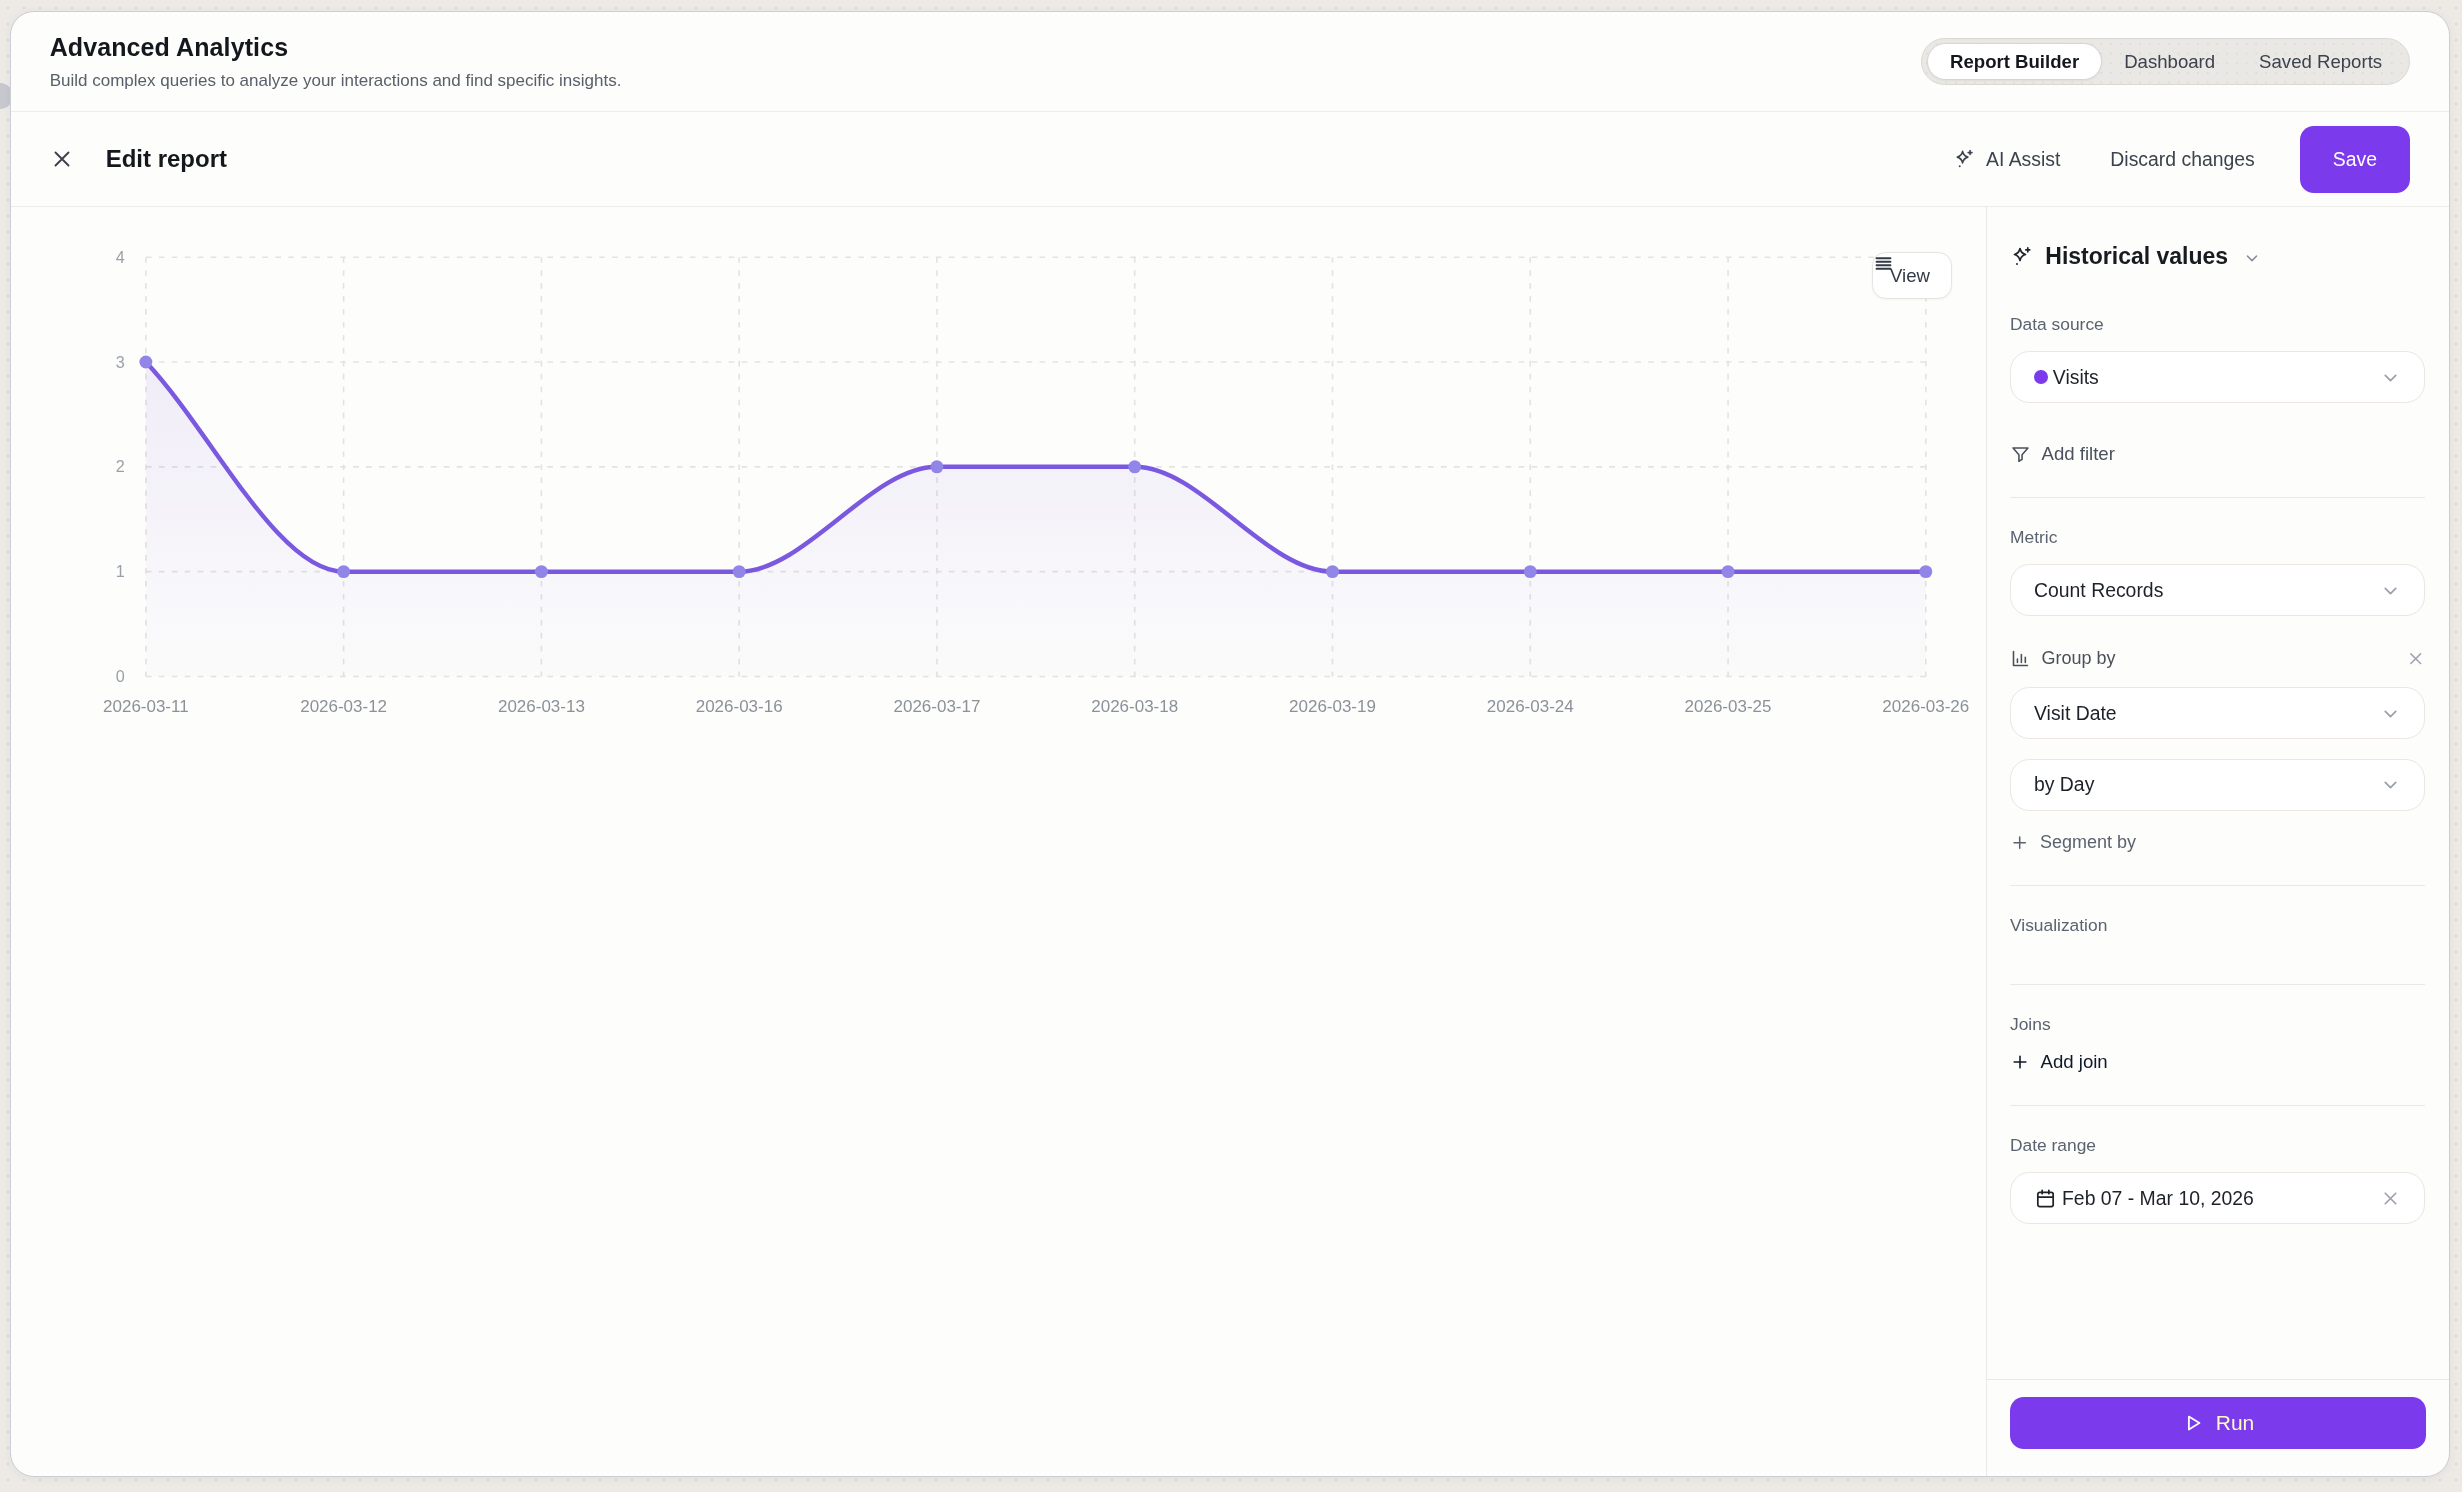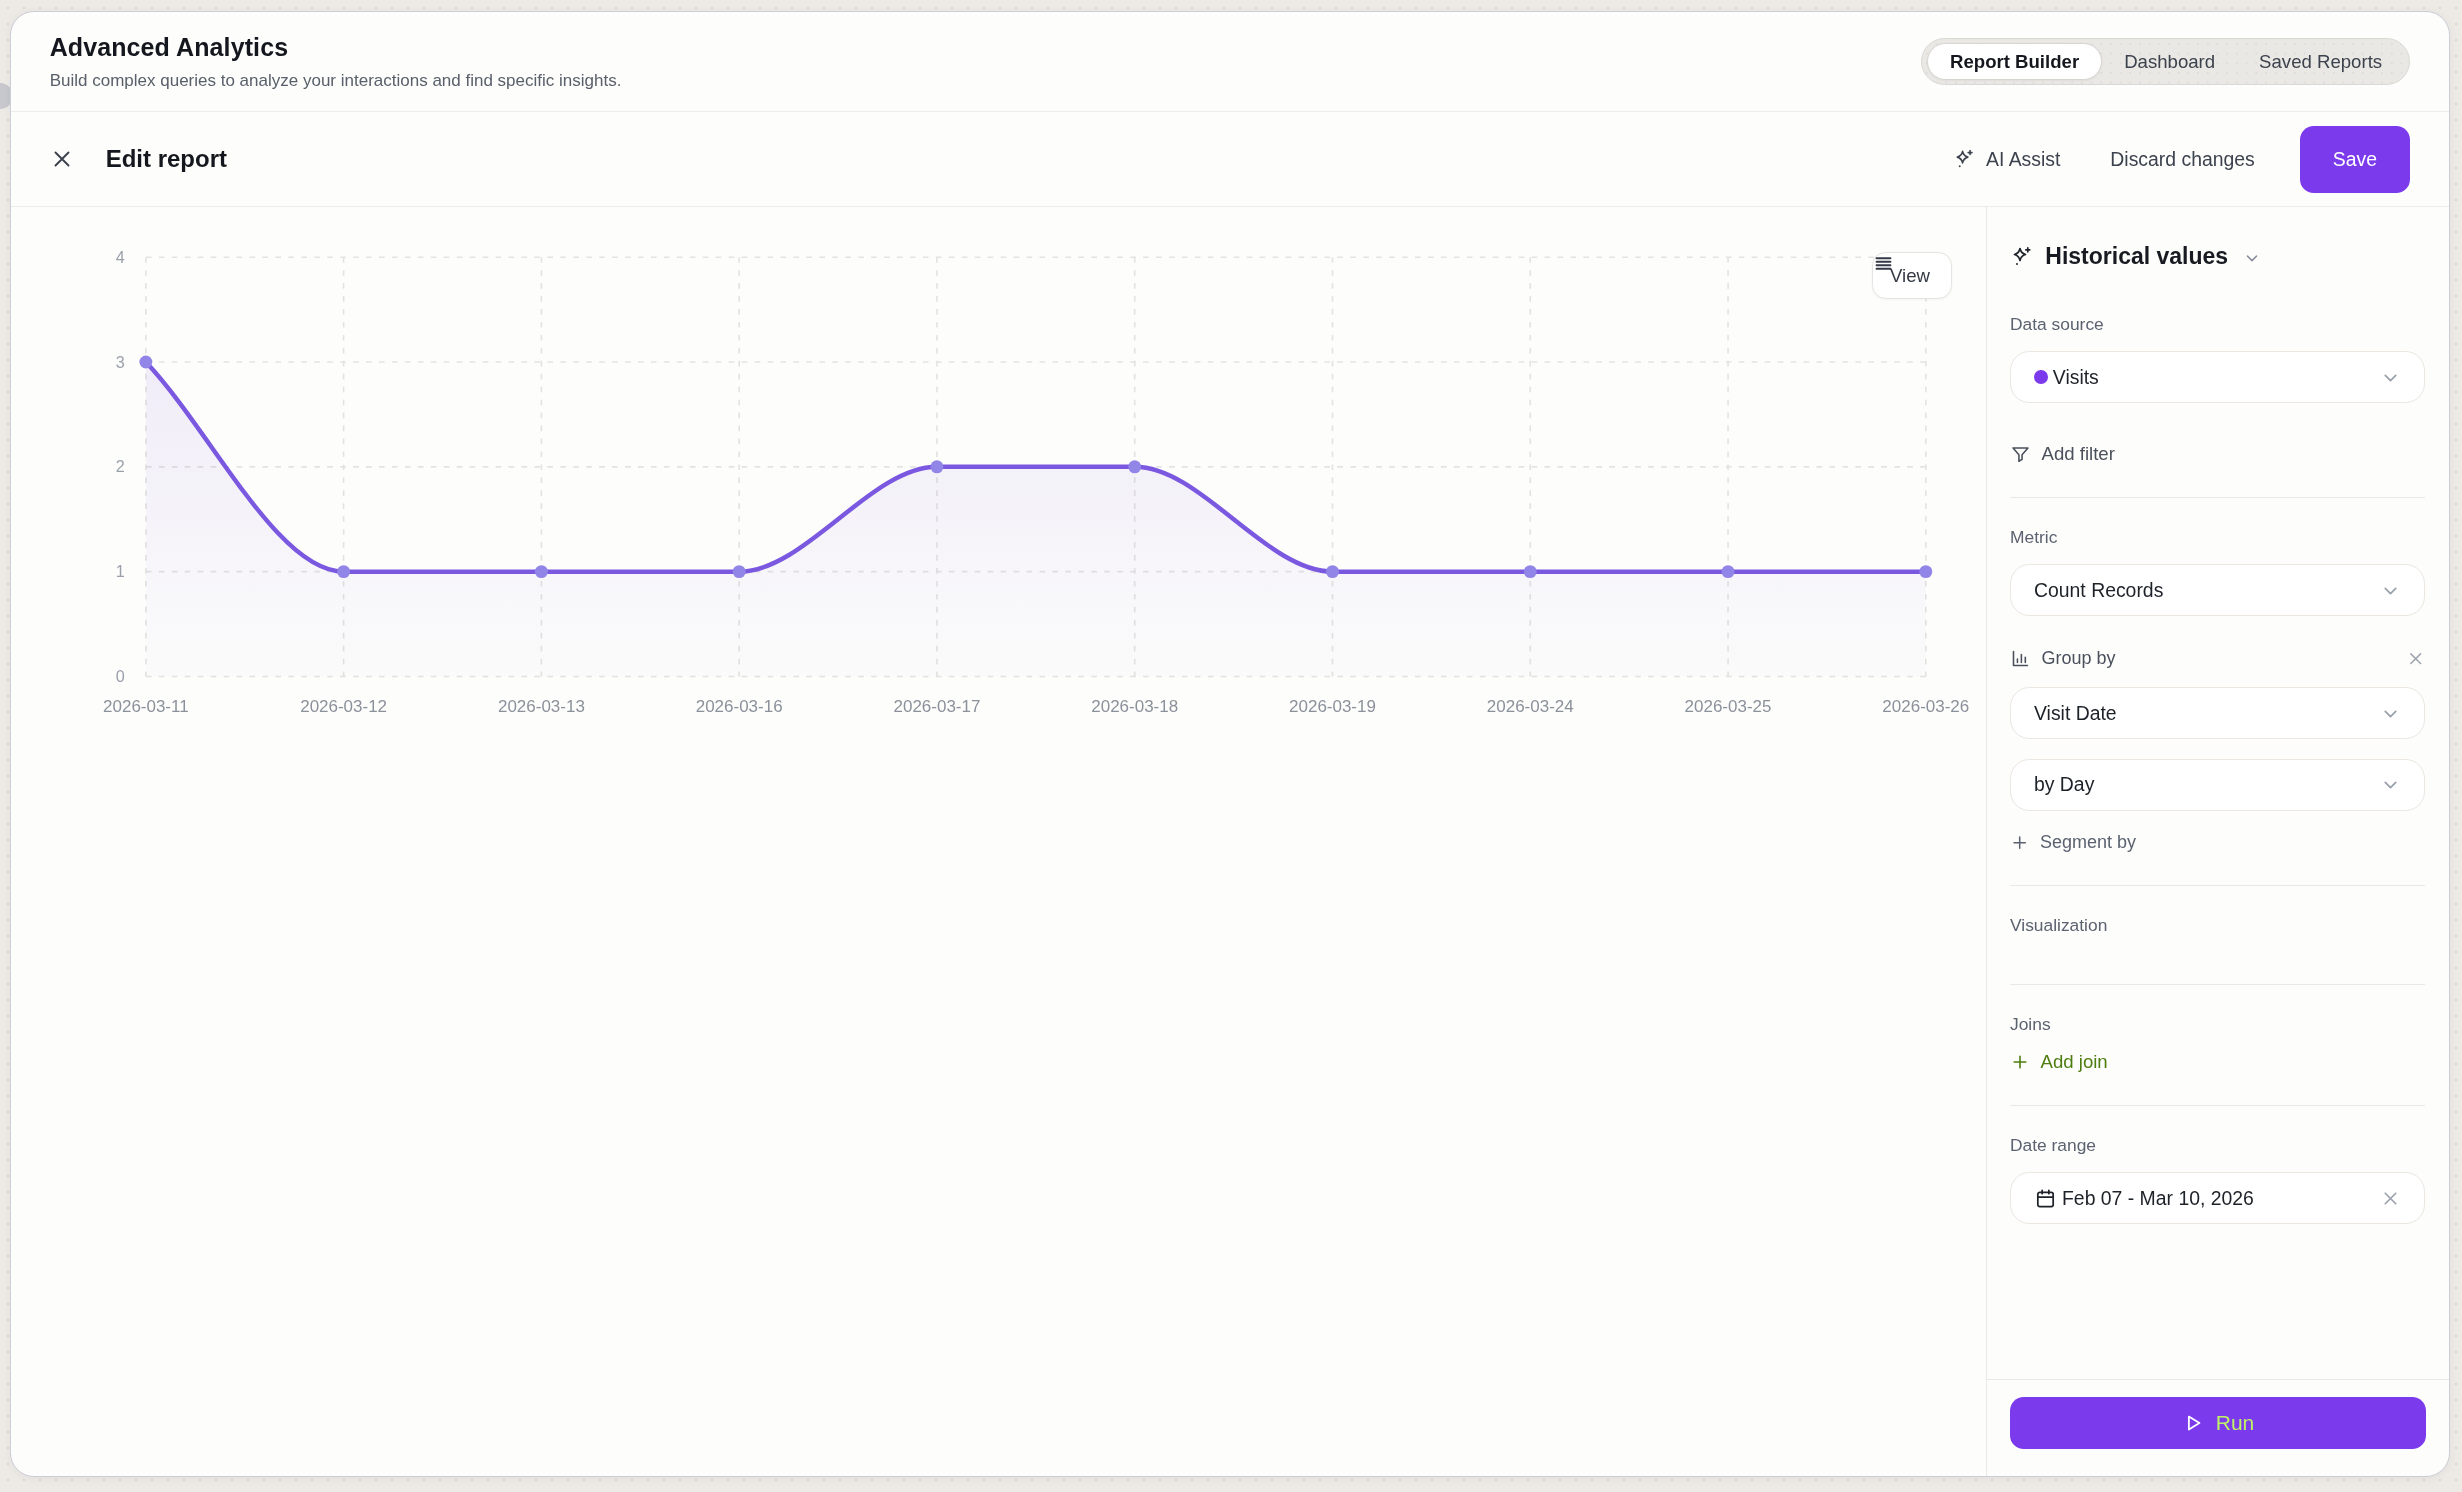--- a/index.html
+++ b/index.html
@@ -72,35 +72,35 @@
   .f-label { font-size:17.4px; color:#5b6270; margin-bottom:16px; }
 
   .select { height:52px; flex:none; background:#fff; border:1.2px solid #ebe6e0; border-radius:19.4px;
             display:flex; align-items:center; padding:0 23px; gap:5px;
             font-size:19.4px; color:#1d2128; cursor:pointer; }
   .select .chev { margin-left:auto; color:#9aa1ab; }
   .dot { width:13.8px; height:13.8px; border-radius:50%; background:#7c3aed; flex:none; }
 
   .inline-btn { display:flex; align-items:center; gap:10.5px; font-size:18.6px; color:#4a505c; cursor:pointer; }
   .add-filter { margin-top:40px; }
-  .purple-btn { color:#4d7c0f; }
+  .purple-btn { color:#0f172a; }
 
   .divider { height:1.2px; flex:none; background:#e9e9e6; margin:32px 0 29px; }
 
   .group-head { display:flex; align-items:center; gap:10.5px; font-size:18px; color:#4a505c; margin-bottom:18px; }
   .group-head .x-close { margin-left:auto; color:#a0a6af; cursor:pointer; display:flex; }
 
   .mb24 { margin-bottom:19.4px; }
   .mb40 { margin-bottom:32px; }
 
   .spacer { flex:1; }
 
   .panel-footer { flex:none; border-top:1.2px solid #e9e9e6; padding:17px 23px 27px; }
   .run-btn { width:100%; height:52px; border:none; border-radius:13.8px; background:#7c3aed;
-             color:#bef264; font-size:21px; font-weight:500; font-family:inherit; cursor:pointer;
+             color:#fef9c3; font-size:21px; font-weight:500; font-family:inherit; cursor:pointer;
              display:flex; align-items:center; justify-content:center; gap:12px; }
 
   .ic { flex:none; display:block; }
 </style>
 </head>
 <body>
 
 <div class="page">
   <div class="edge-circle"></div>
 

